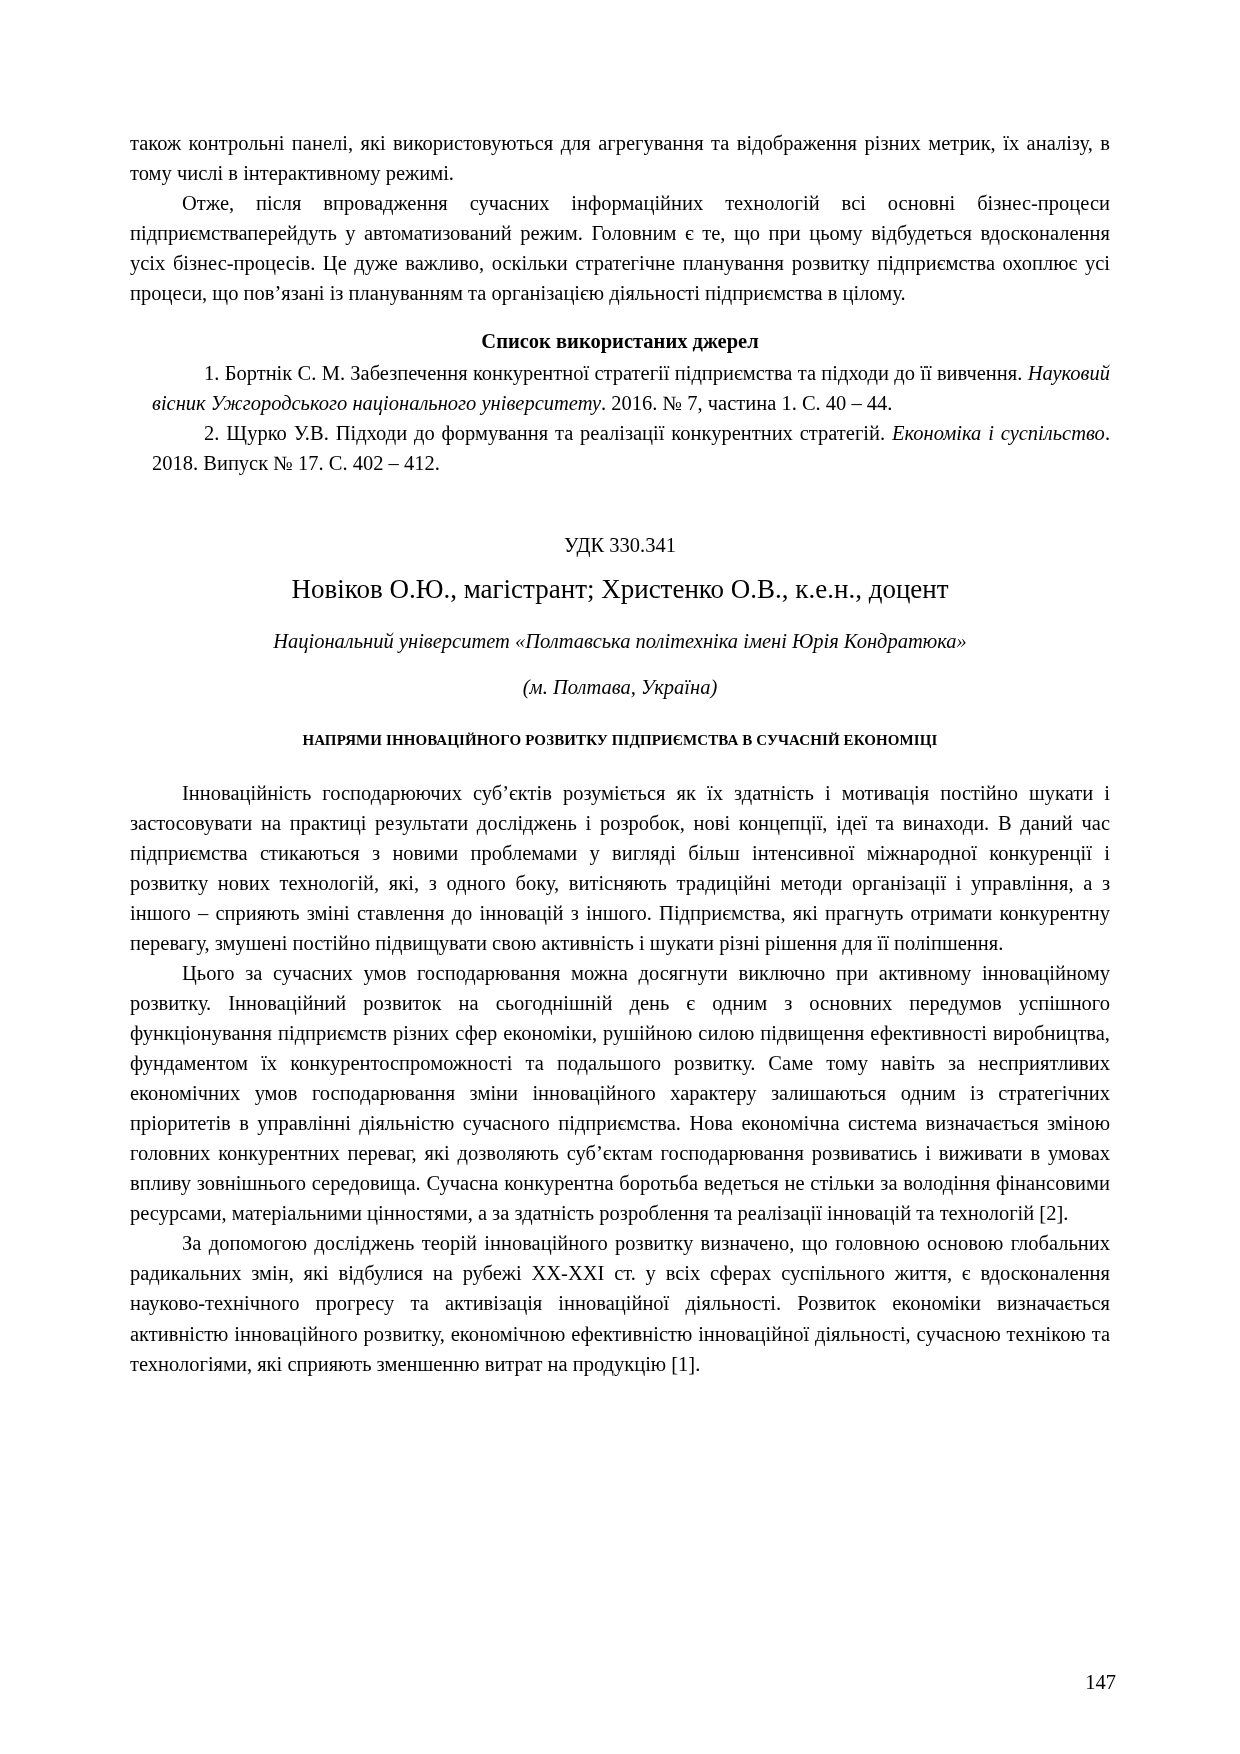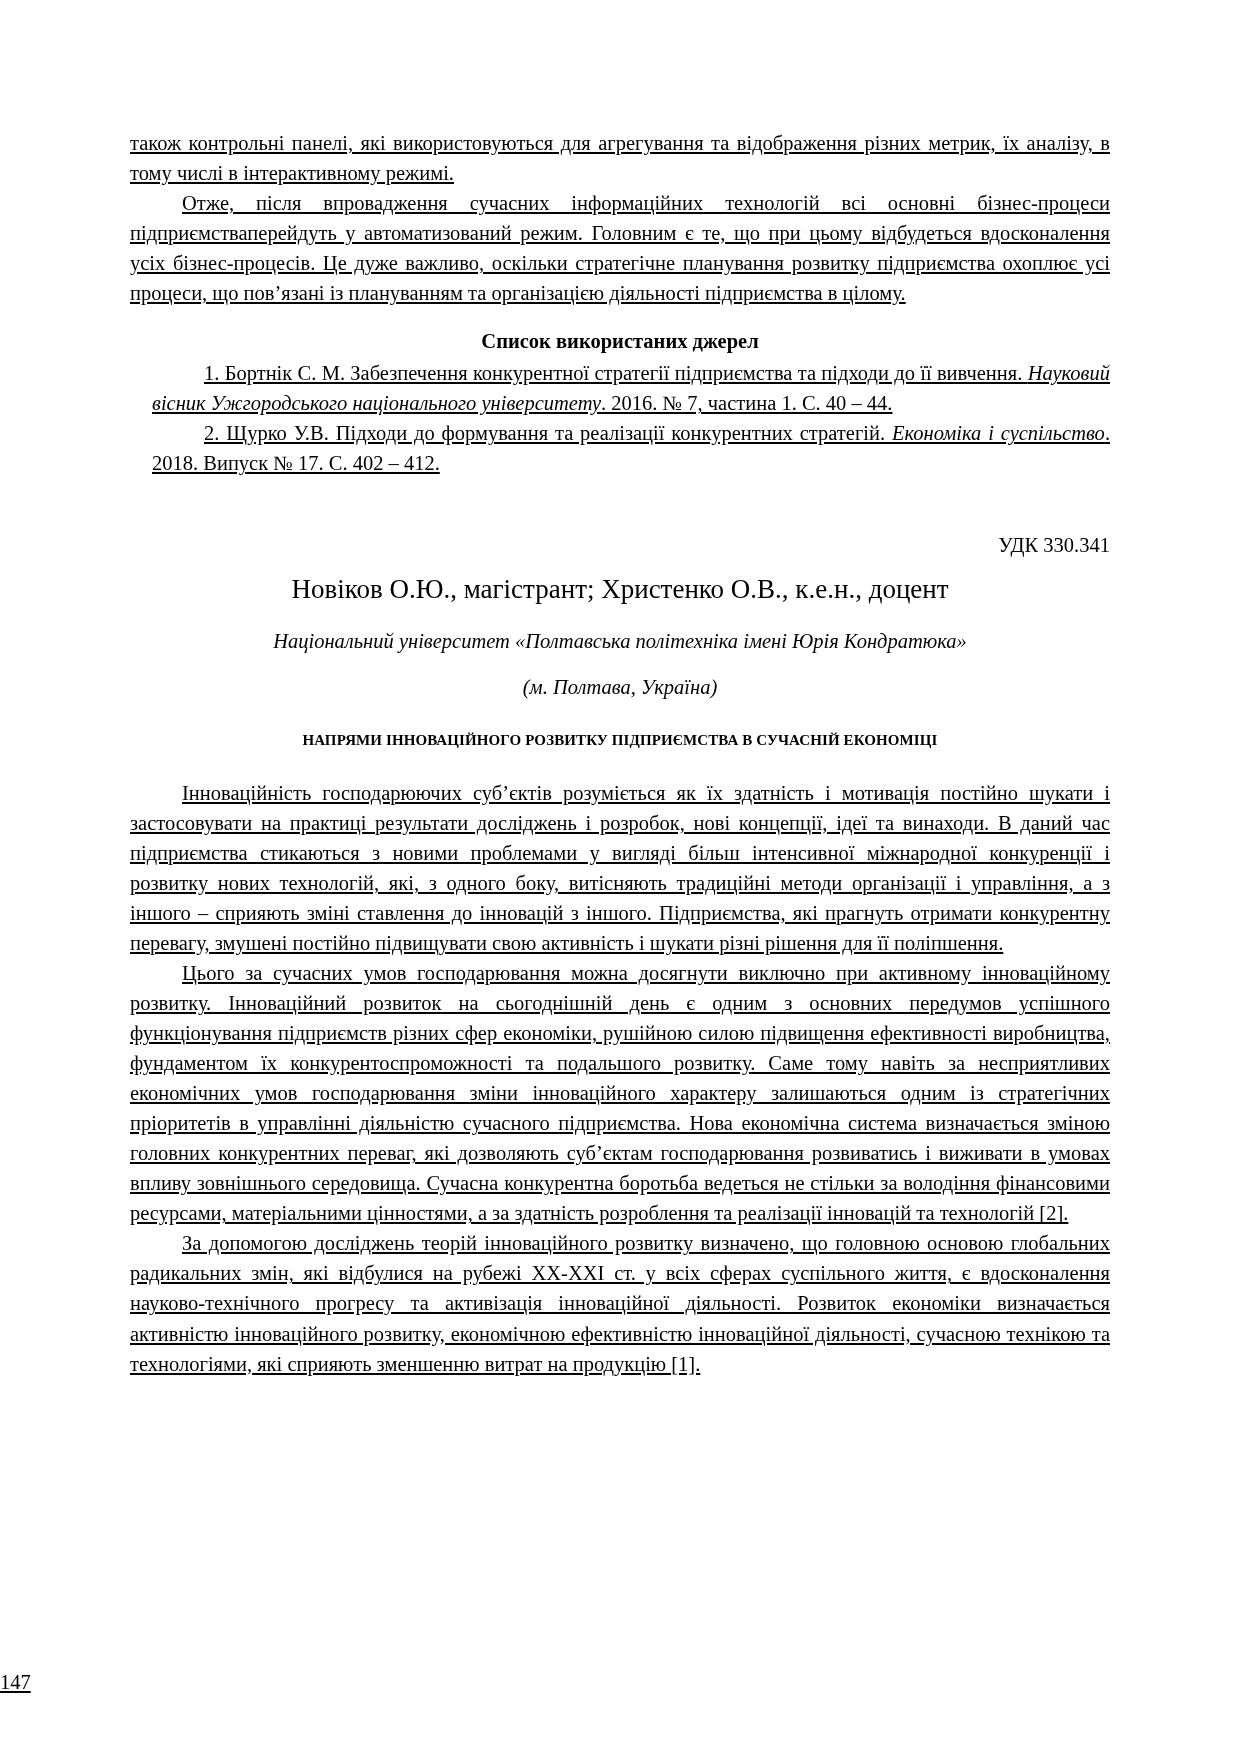--- a/index.html
+++ b/index.html
@@ -20,21 +20,20 @@
     height: 1754px;
     padding: 128px 130px 40px 130px;
     position: relative;
   }
   .para {
     font-size: 20.5px;
     line-height: 1.465;
     text-align: justify;
     text-justify: inter-word;
     margin: 0;
-    text-decoration: underline;
   }
   .indent {
     text-indent: 52px;
   }
   .noindent {
     text-indent: 0;
   }
   .italic {
     font-style: italic;
   }
@@ -48,21 +47,21 @@
   .refs {
     margin-top: 2px;
     margin-left: 22px;
   }
   .block-gap-large {
     height: 52px;
   }
   .udk {
     font-size: 20.5px;
     line-height: 1.465;
-    text-align: right;
+    text-align: center;
     margin: 0;
   }
   .authors {
     font-size: 27px;
     line-height: 1.465;
     text-align: center;
     margin: 10px;
   }
   .affil {
     font-size: 20.5px;
@@ -83,23 +82,22 @@
     margin-top: 26px;
   }
   .body-block .para + .para {
     margin-top: 0;
   }
   .page-number {
     position: absolute;
     bottom: 60px;
     left: 0;
     width: 1116px;
-    text-align: left;
+    text-align: right;
     font-size: 20.5px;
-    text-decoration: underline;
   }
 </style>
 </head>
 <body>
 
 <div class="page">
 
   <div>
     <p class="para noindent">також контрольні панелі, які використовуються для агрегування та відображення різних метрик, їх аналізу, в тому числі в інтерактивному режимі.</p>
     <p class="para indent">Отже, після впровадження сучасних інформаційних технологій всі основні бізнес-процеси підприємстваперейдуть у автоматизований режим. Головним є те, що при цьому відбудеться вдосконалення усіх бізнес-процесів. Це дуже важливо, оскільки стратегічне планування розвитку підприємства охоплює усі процеси, що пов’язані із плануванням та організацією діяльності підприємства в цілому.</p>

